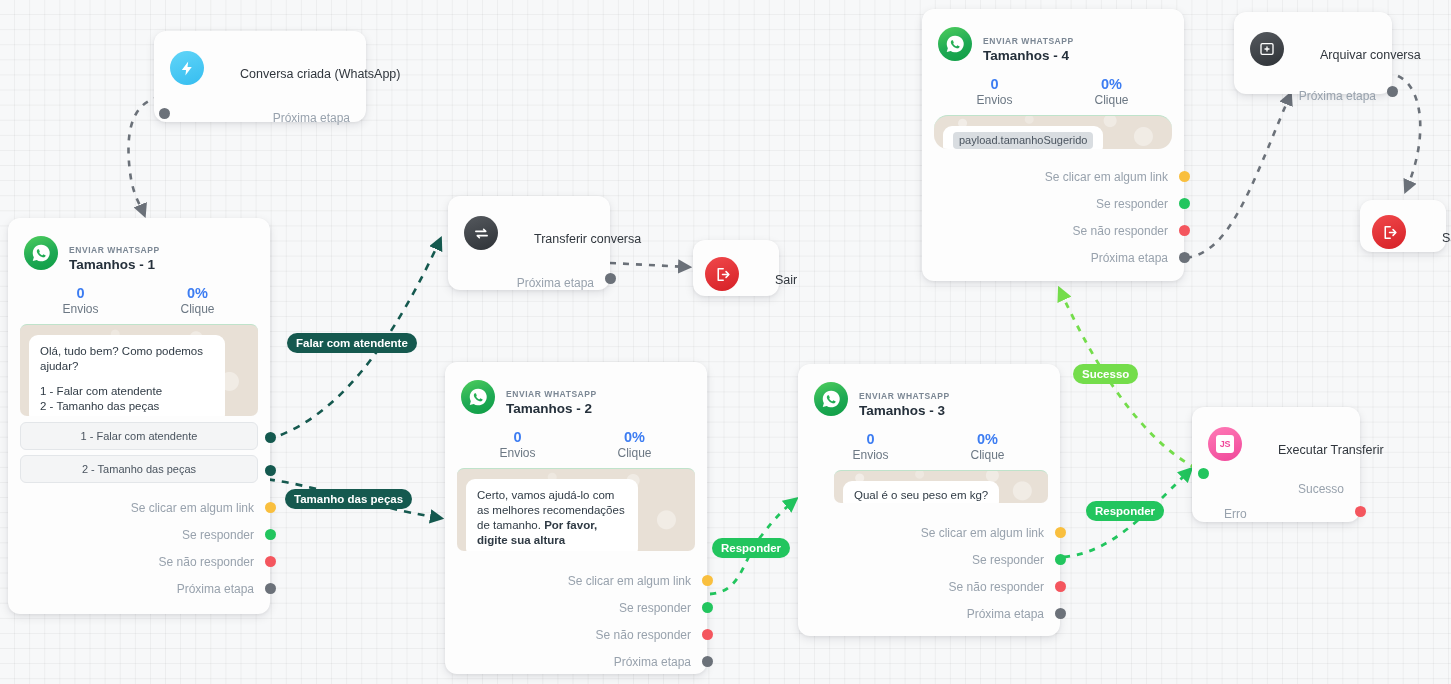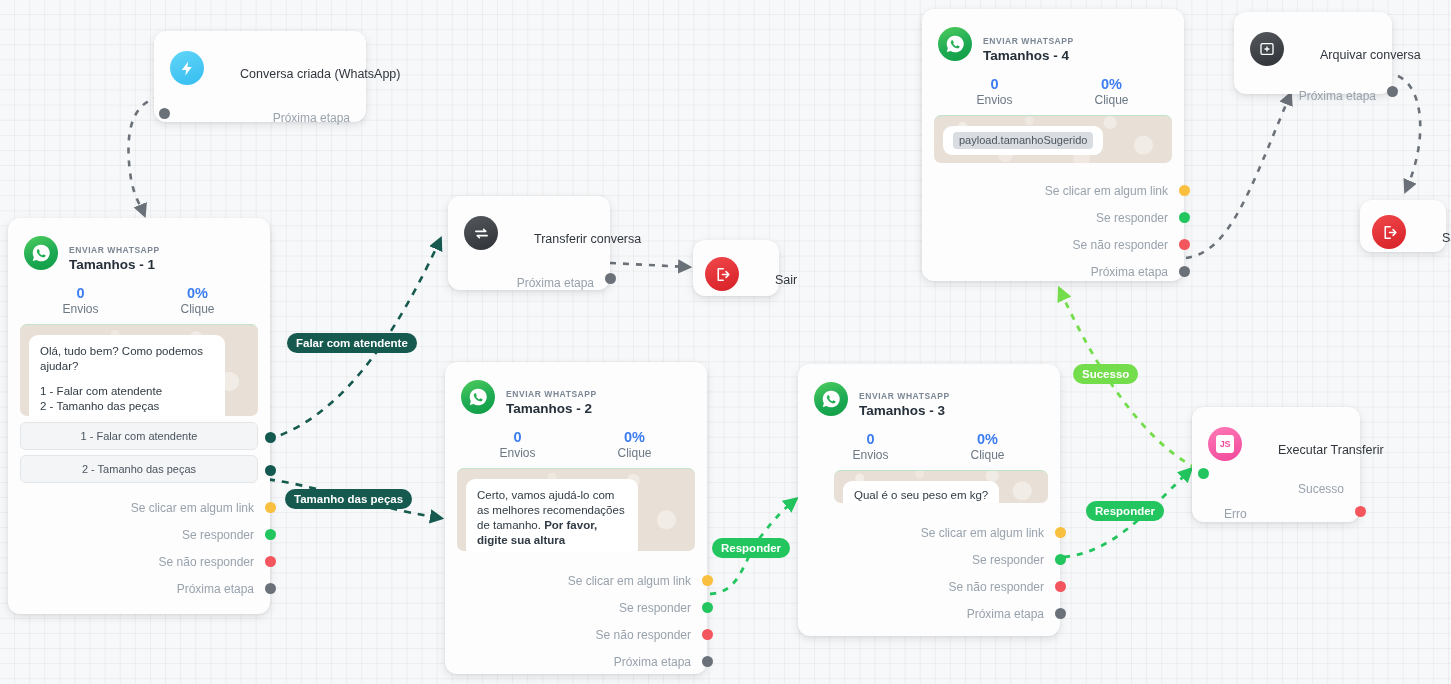--- a/index.html
+++ b/index.html
@@ -420,21 +420,21 @@
       <div class="stat">
         <div class="val">0</div>
         <div class="lbl">Envios</div>
       </div>
       <div class="stat">
         <div class="val">0%</div>
         <div class="lbl">Clique</div>
       </div>
     </div>
 
-    <div class="chatwrap" style="height:48px;">
+    <div class="chatwrap" style="height:34px;border-radius:14px;">
       <div class="bubble" style="padding:6px 10px;">
         <span class="chip">payload.tamanhoSugerido</span>
       </div>
     </div>
 
     <div class="outs" style="padding-top:8px;">
       <div class="outwrap">
         <div class="out">
             <span class="txt">Se clicar em algum link</span>
           </div>

